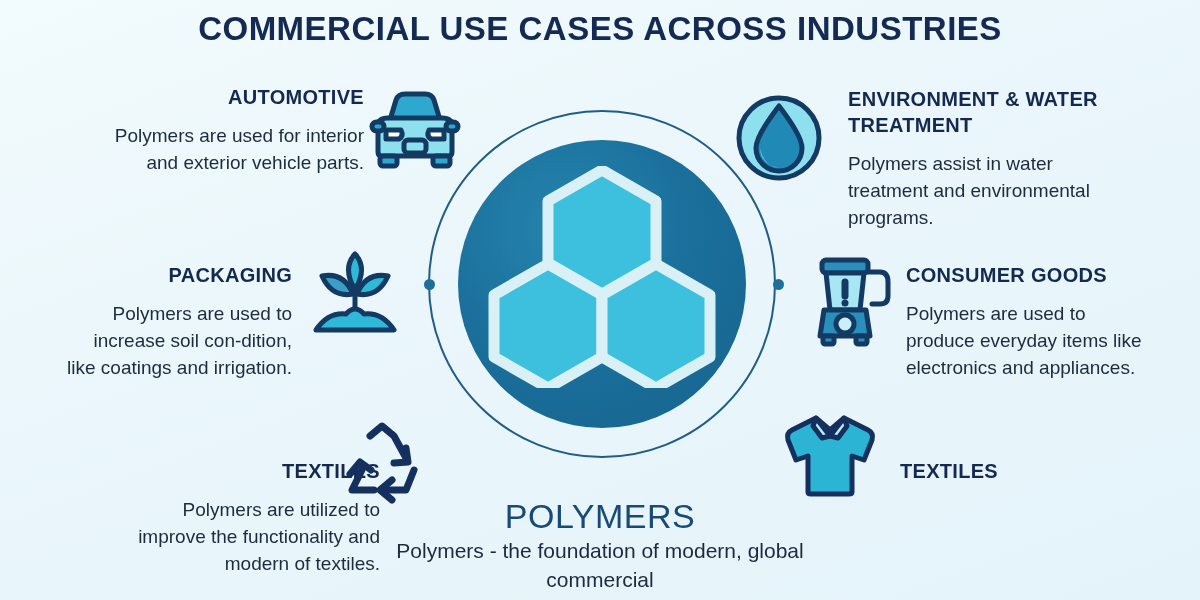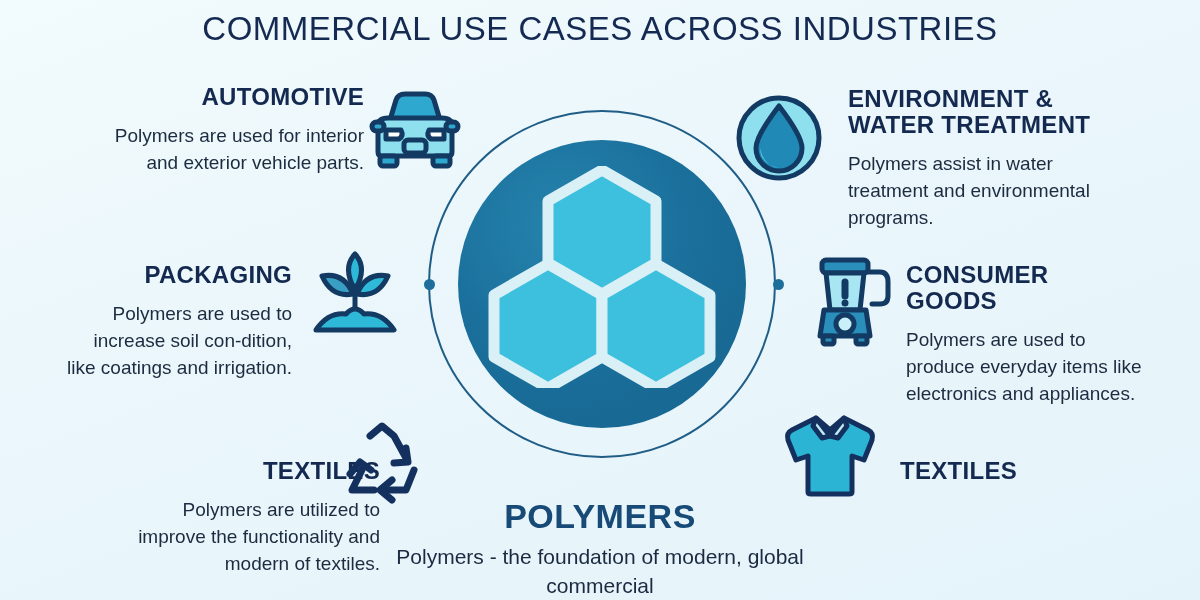--- a/index.html
+++ b/index.html
@@ -22,21 +22,21 @@
   }
 
   
   #title {
     position: absolute;
     top: 10px;
     left: 0;
     width: 1200px;
     text-align: center;
     font-size: 33px;
-    font-weight: normal;
+    font-weight: bold;
     letter-spacing: 0.5px;
     color: #142a52;
     white-space: nowrap;
   }
 
   
   #center-wrap {
     position: absolute;
     left: 428px;
     top: 110px;
@@ -84,36 +84,36 @@
   
   #polymers-block {
     position: absolute;
     left: 380px;
     top: 496px;
     width: 440px;
     text-align: center;
   }
   #polymers-title {
     font-size: 34px;
-    font-weight: bold;
+    font-weight: normal;
     color: #174a77;
     letter-spacing: 0.5px;
     line-height: 40px;
   }
   #polymers-desc {
-    margin-top: 6px;
+    margin-top: 0;
     font-size: 21px;
     color: #1b2a40;
     line-height: 29px;
   }
 
   
   .item { position: absolute; }
   .item .head {
-    font-size: 24px;
+    font-size: 20px;
     font-weight: bold;
     color: #13294f;
     letter-spacing: 0.3px;
     line-height: 26px;
   }
   .item .body {
     font-size: 19px;
     color: #1c2b3f;
     line-height: 27px;
     margin-top: 12px;

